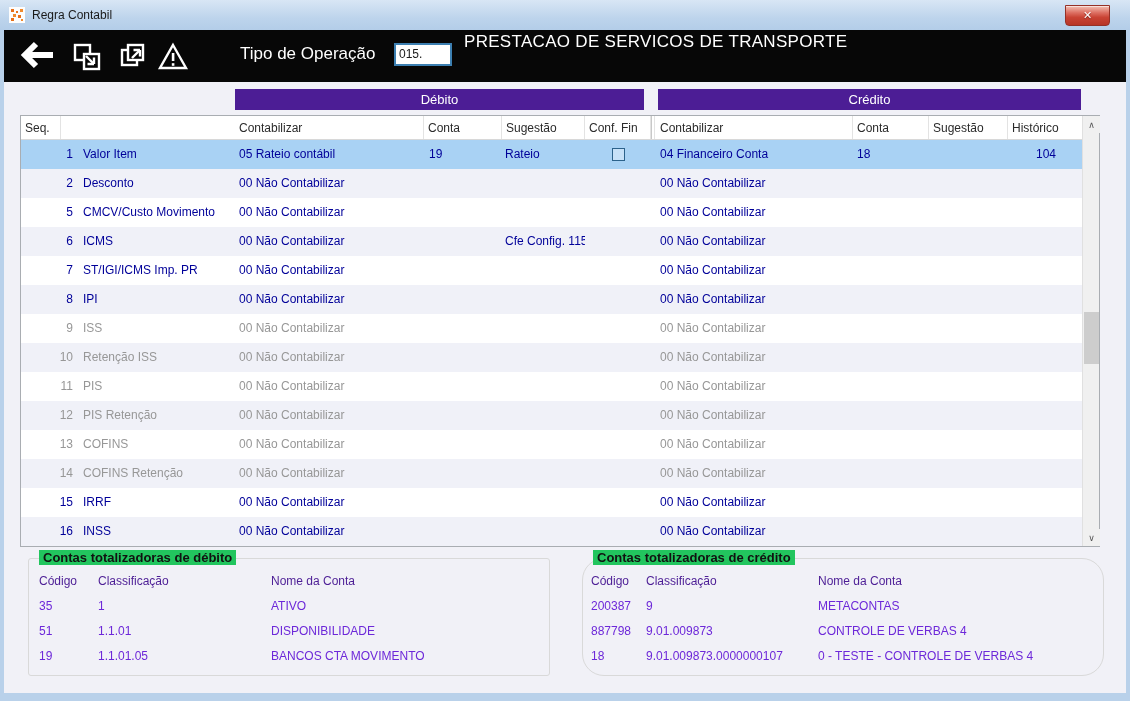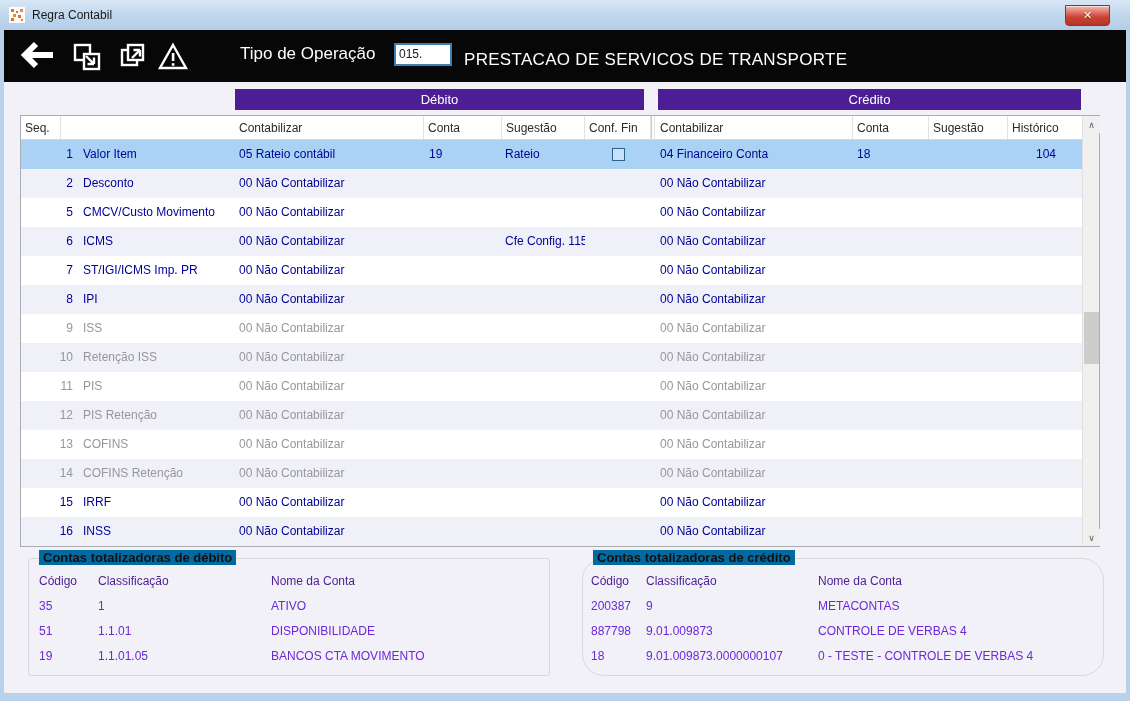--- a/index.html
+++ b/index.html
@@ -19,21 +19,21 @@
   
   .toolbar { position:absolute; left:0; top:0; width:100%; height:52px; background:#070707; display:flex; align-items:center; }
   .tb-icon { display:flex; align-items:center; justify-content:center; cursor:pointer; }
   .tb-back { position:absolute; left:16px; top:11px; }
   .tb-copyin { position:absolute; left:68px; top:12px; }
   .tb-copyout { position:absolute; left:114px; top:12px; }
   .tb-warn { position:absolute; left:153px; top:12px; }
   .tb-label { position:absolute; left:236px; top:14px; color:#fff; font-size:17px; }
   .tb-input { position:absolute; left:390px; top:13px; width:58px; height:23px; background:#fff;
     border:2px solid #3c7fb1; font-size:12px; color:#1a1a1a; padding:2px 0 0 3px; }
-  .tb-opname { position:absolute; left:460px; top:20px; color:#fff; font-size:17px; letter-spacing:.3px; }
+  .tb-opname { position:absolute; left:460px; top:2px; color:#fff; font-size:17px; letter-spacing:.3px; }
 
   
   .band { position:absolute; top:59px; height:21px; background:#4c1d95; color:#fff; font-size:13px;
     display:flex; align-items:center; justify-content:center; }
   .band-debit { left:231px; width:409px; }
   .band-credit { left:654px; width:423px; }
 
   
   .grid { position:absolute; left:16px; top:85px; width:1080px; height:432px; background:#fff; border:1px solid #a9adb2; }
   .grid-header { display:flex; height:24px; background:#fff; border-bottom:1px solid #d8d8d8; font-size:12px; color:#2b2b2b; }
@@ -67,21 +67,21 @@
   
   .scrollbar { position:absolute; right:0; top:0; bottom:0; width:17px; background:#f0f0f0; border-left:1px solid #e0e0e0; }
   .sb-btn { position:absolute; left:0; width:17px; height:17px; color:#555; font-size:9px;
     display:flex; align-items:center; justify-content:center; background:#f0f0f0; }
   .sb-up { top:0; } .sb-down { bottom:0; }
   .sb-thumb { position:absolute; left:1px; top:196px; width:15px; height:52px; background:#cdcdcd; }
 
   
   .groupbox { position:absolute; top:528px; width:522px; height:118px; border:1px solid #d9d9d9; border-radius:3px; }
   .gb-debit { left:24px; } .gb-credit { left:578px;border-radius:22px; }
-  .gb-title { position:absolute; top:-9px; left:10px; background:#0369a1; padding:0 4px; font-size:13px; font-weight:bold; color:#111; white-space:nowrap; }
+  .gb-title { position:absolute; top:-9px; left:10px; background:#22c55e; padding:0 4px; font-size:13px; font-weight:bold; color:#111; white-space:nowrap; }
   .gb-grid { display:grid; padding-top:10px; font-size:12px; }
   .gb-debit .gb-grid { grid-template-columns:59px 173px 1fr; padding-left:10px; }
   .gb-credit .gb-grid { grid-template-columns:55px 172px 1fr; padding-left:8px; }
   .gb-grid > div { height:25px; line-height:25px; white-space:nowrap; overflow:hidden; }
   .gb-head { color:#4c1d95; }
   .gb-val { color:#6d28d9; }
 </style>
 </head>
 <body>
 

